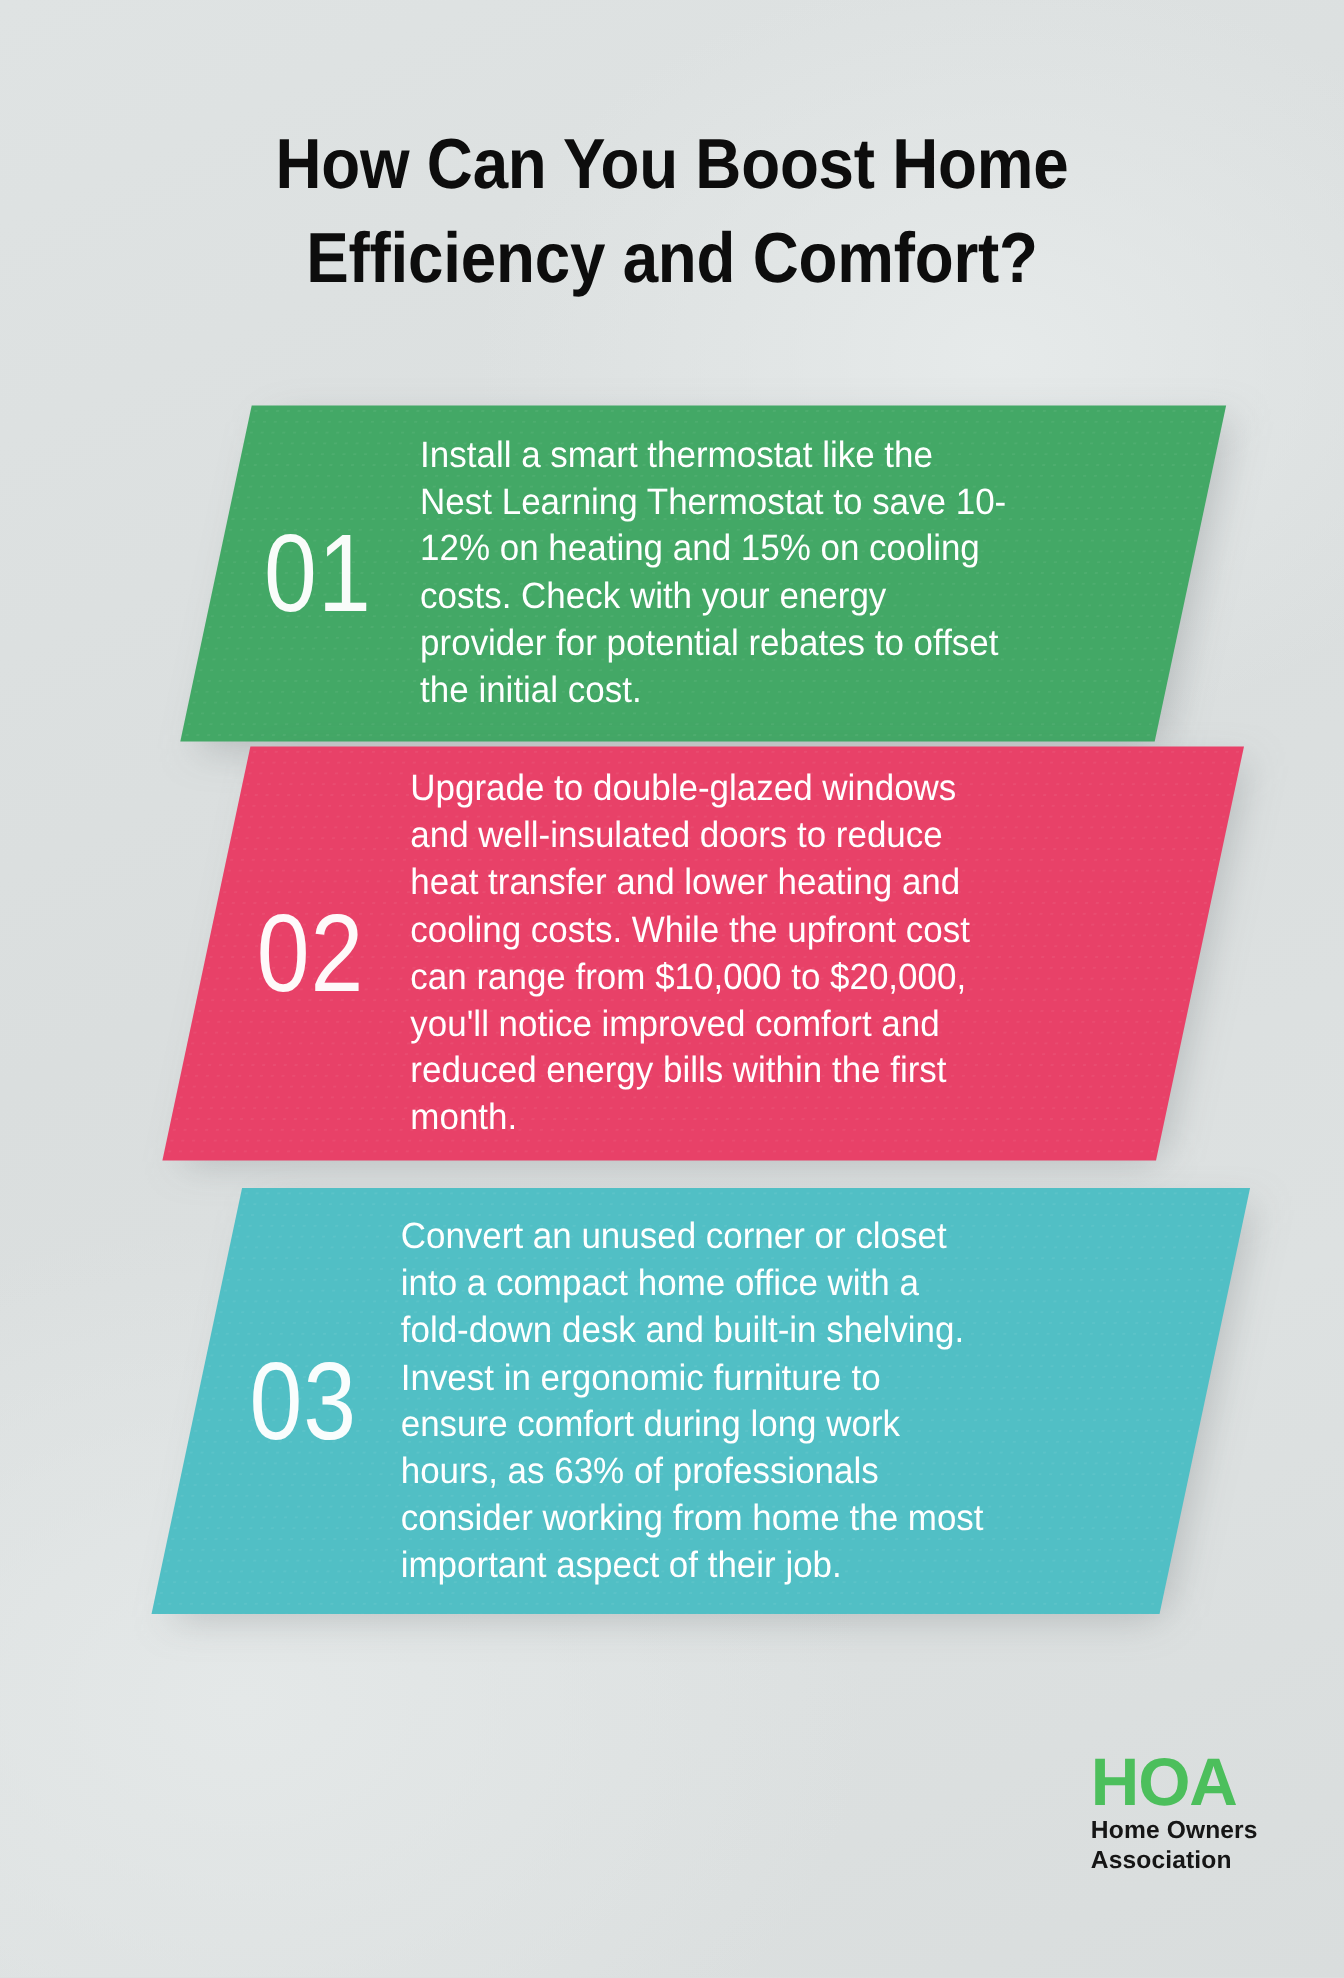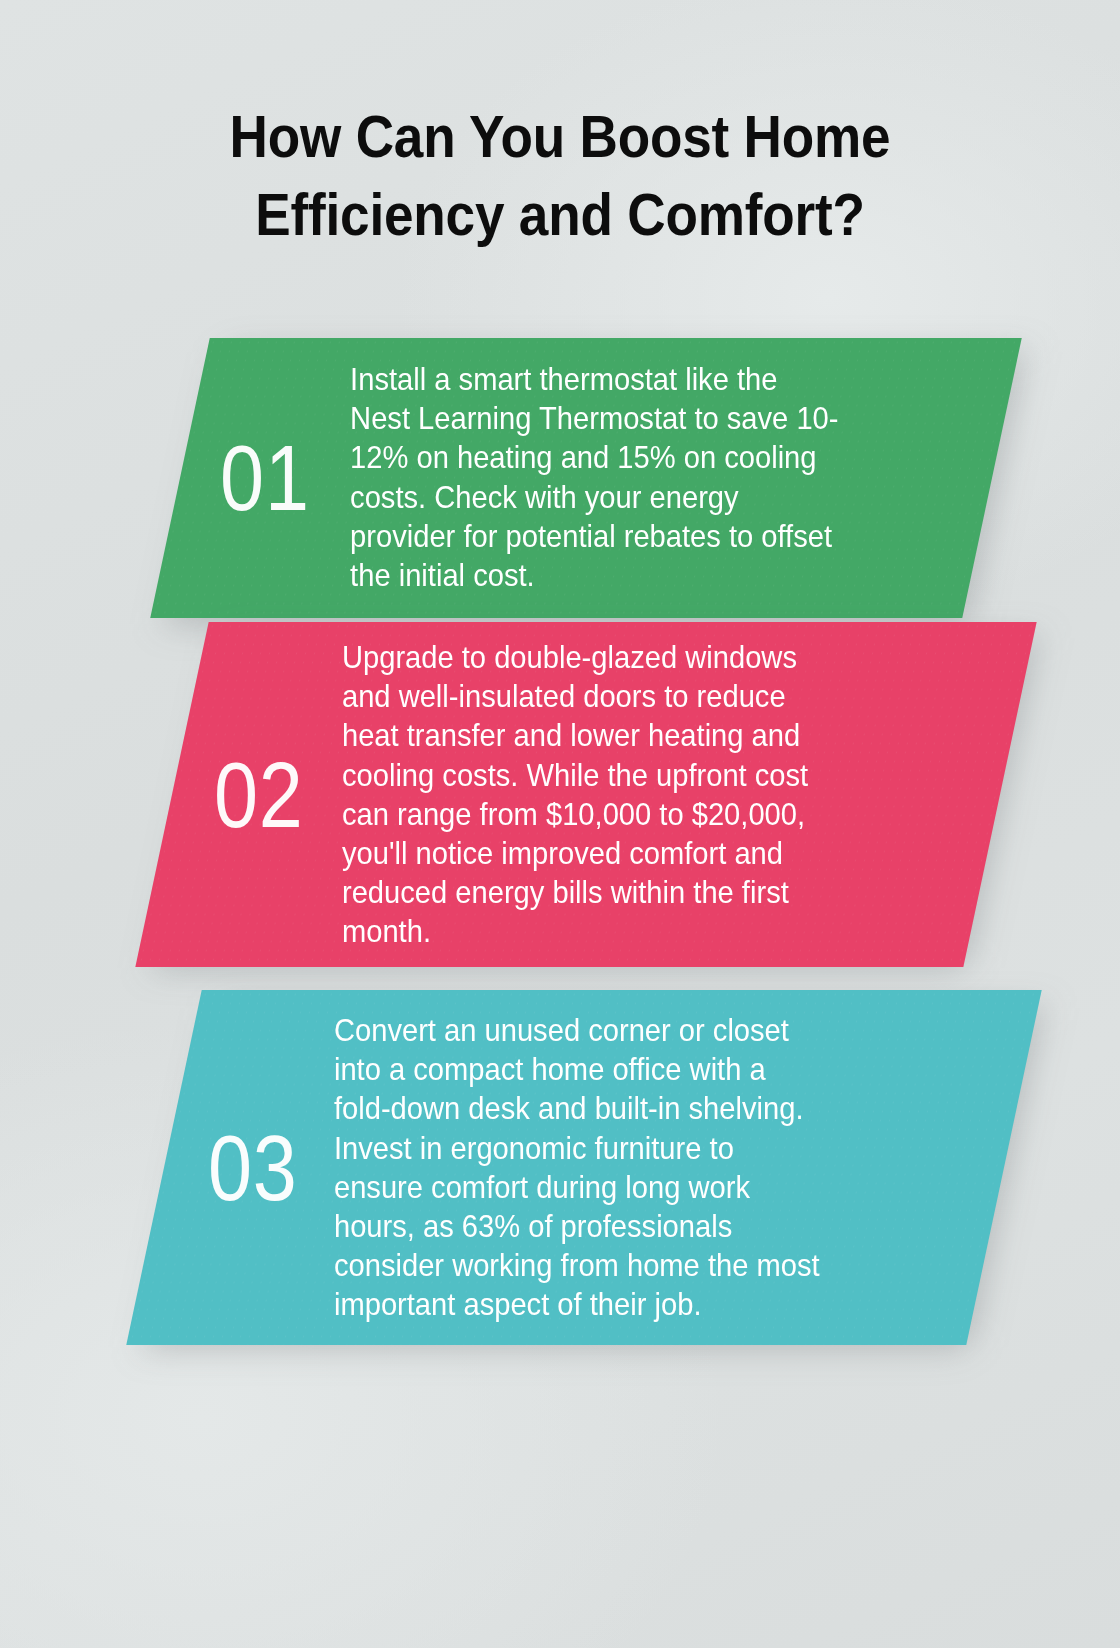--- a/index.html
+++ b/index.html
@@ -201,14 +201,19 @@
     <div class="band-shadow" id="band3-shadow"></div>
     <div class="band" id="band3">
       <div class="band-inner">
         <div class="band-num">03</div>
         <div class="band-text">Convert an unused corner or closet into a compact home office with a fold-down desk and built-in shelving. Invest in ergonomic furniture to ensure comfort during long work hours, as 63% of professionals consider working from home the most important aspect of their job.</div>
       </div>
     </div>
 
   </div>
 
+  <div class="logo">
+    <div class="logo-mark">HOA</div>
+    <div class="logo-line">Home Owners</div>
+    <div class="logo-line">Association</div>
+  </div>
 
 </div>
 
 </body></html>

